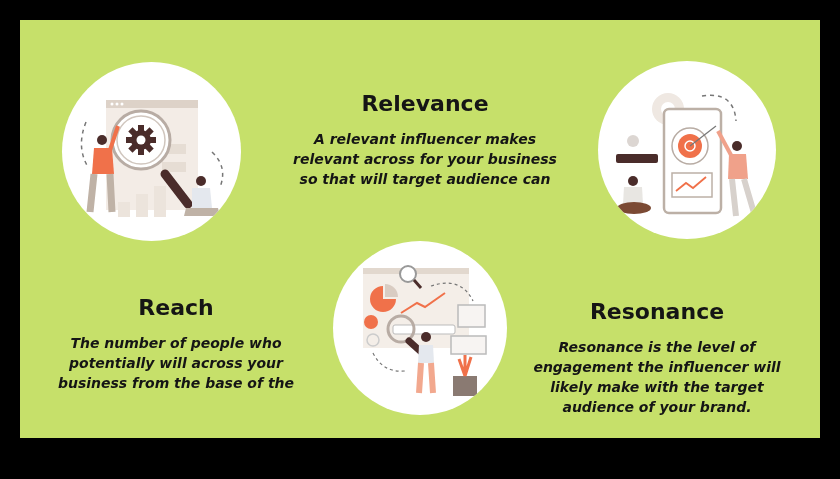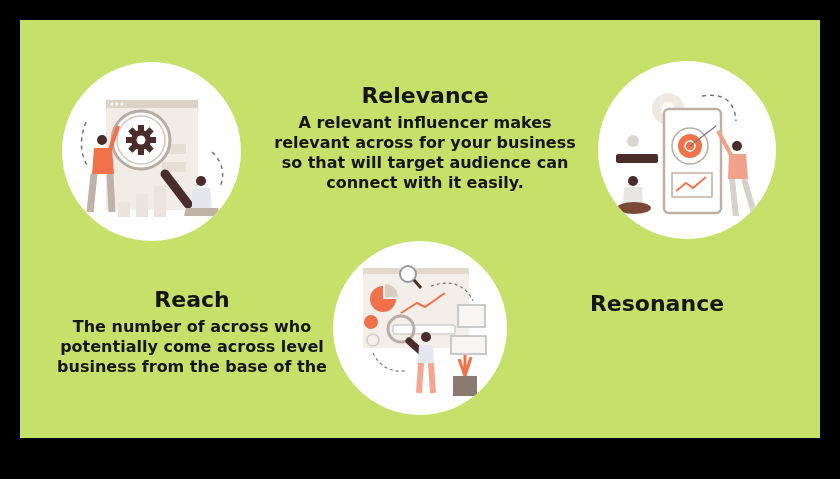--- a/index.html
+++ b/index.html
@@ -1,22 +1,22 @@
 <!DOCTYPE html>
 <html><head>
 <meta charset="utf-8">
 <style>
   html, body { margin:0; padding:0; }
   body { width:840px; height:479px; background:#000; position:relative; overflow:hidden; font-family:"DejaVu Sans", sans-serif; }
   .panel { position:absolute; left:20px; top:20px; width:800px; height:418px; background:#c6e06a; }
   .circle { position:absolute; border-radius:50%; background:#fff; overflow:hidden; }
   .circle svg { position:absolute; left:0; top:0; width:100%; height:100%; }
   .block { position:absolute; text-align:center; color:#151515; }
-  .block h2 { margin:4px; font-weight:bold; font-size:22px; line-height:26px; }
-  .block p { margin:0 0 0 0; font-weight:bold; font-size:16px; line-height:20px; }
+  .block h2 { margin:12px; font-weight:bold; font-size:22px; line-height:26px; }
+  .block p { margin:0 0 0 0; font-weight:bold; font-size:14px; line-height:20px;font-style:italic; }
 </style>
 </head>
 <body>
 
 <div class="panel"></div>
 
 <div class="circle" style="left:62px;top:62px;width:179px;height:179px;">
   <svg viewBox="0 0 179 179">
     <rect x="44" y="38" width="92" height="110" fill="#f3ece6"></rect>
     <rect x="44" y="38" width="92" height="8" fill="#ddd2c8"></rect>
@@ -106,28 +106,33 @@
     <path d="M132 135 L126 118 M132 135 L138 116 M132 135 L132 114" stroke="#f0714a" stroke-width="3"></path>
   </svg>
 </div>
 
 <div class="block" style="left:270px;top:79px;width:310px;">
   <h2>Relevance</h2>
   <p>
     <span>A relevant influencer makes</span><br>
     <span>relevant across for your business</span><br>
     <span>so that will target audience can</span><br>
-    <span>connect with it easily.</span>
   </p>
 </div>
 
-<div class="block" style="left:56px;top:283px;width:272px;">
+<div class="block" style="left:40px;top:283px;width:272px;">
   <h2>Reach</h2>
   <p>
-    <span>The number of across who</span><br>
-    <span>potentially come across level</span><br>
+    <span>The number of people who</span><br>
+    <span>potentially will across your</span><br>
     <span>business from the base of the</span><br>
   </p>
 </div>
 
 <div class="block" style="left:532px;top:287px;width:250px;">
   <h2>Resonance</h2>
+  <p>
+    <span>Resonance is the level of</span><br>
+    <span>engagement the influencer will</span><br>
+    <span>likely make with the target</span><br>
+    <span>audience of your brand.</span>
+  </p>
 </div>
 
 </body></html>

